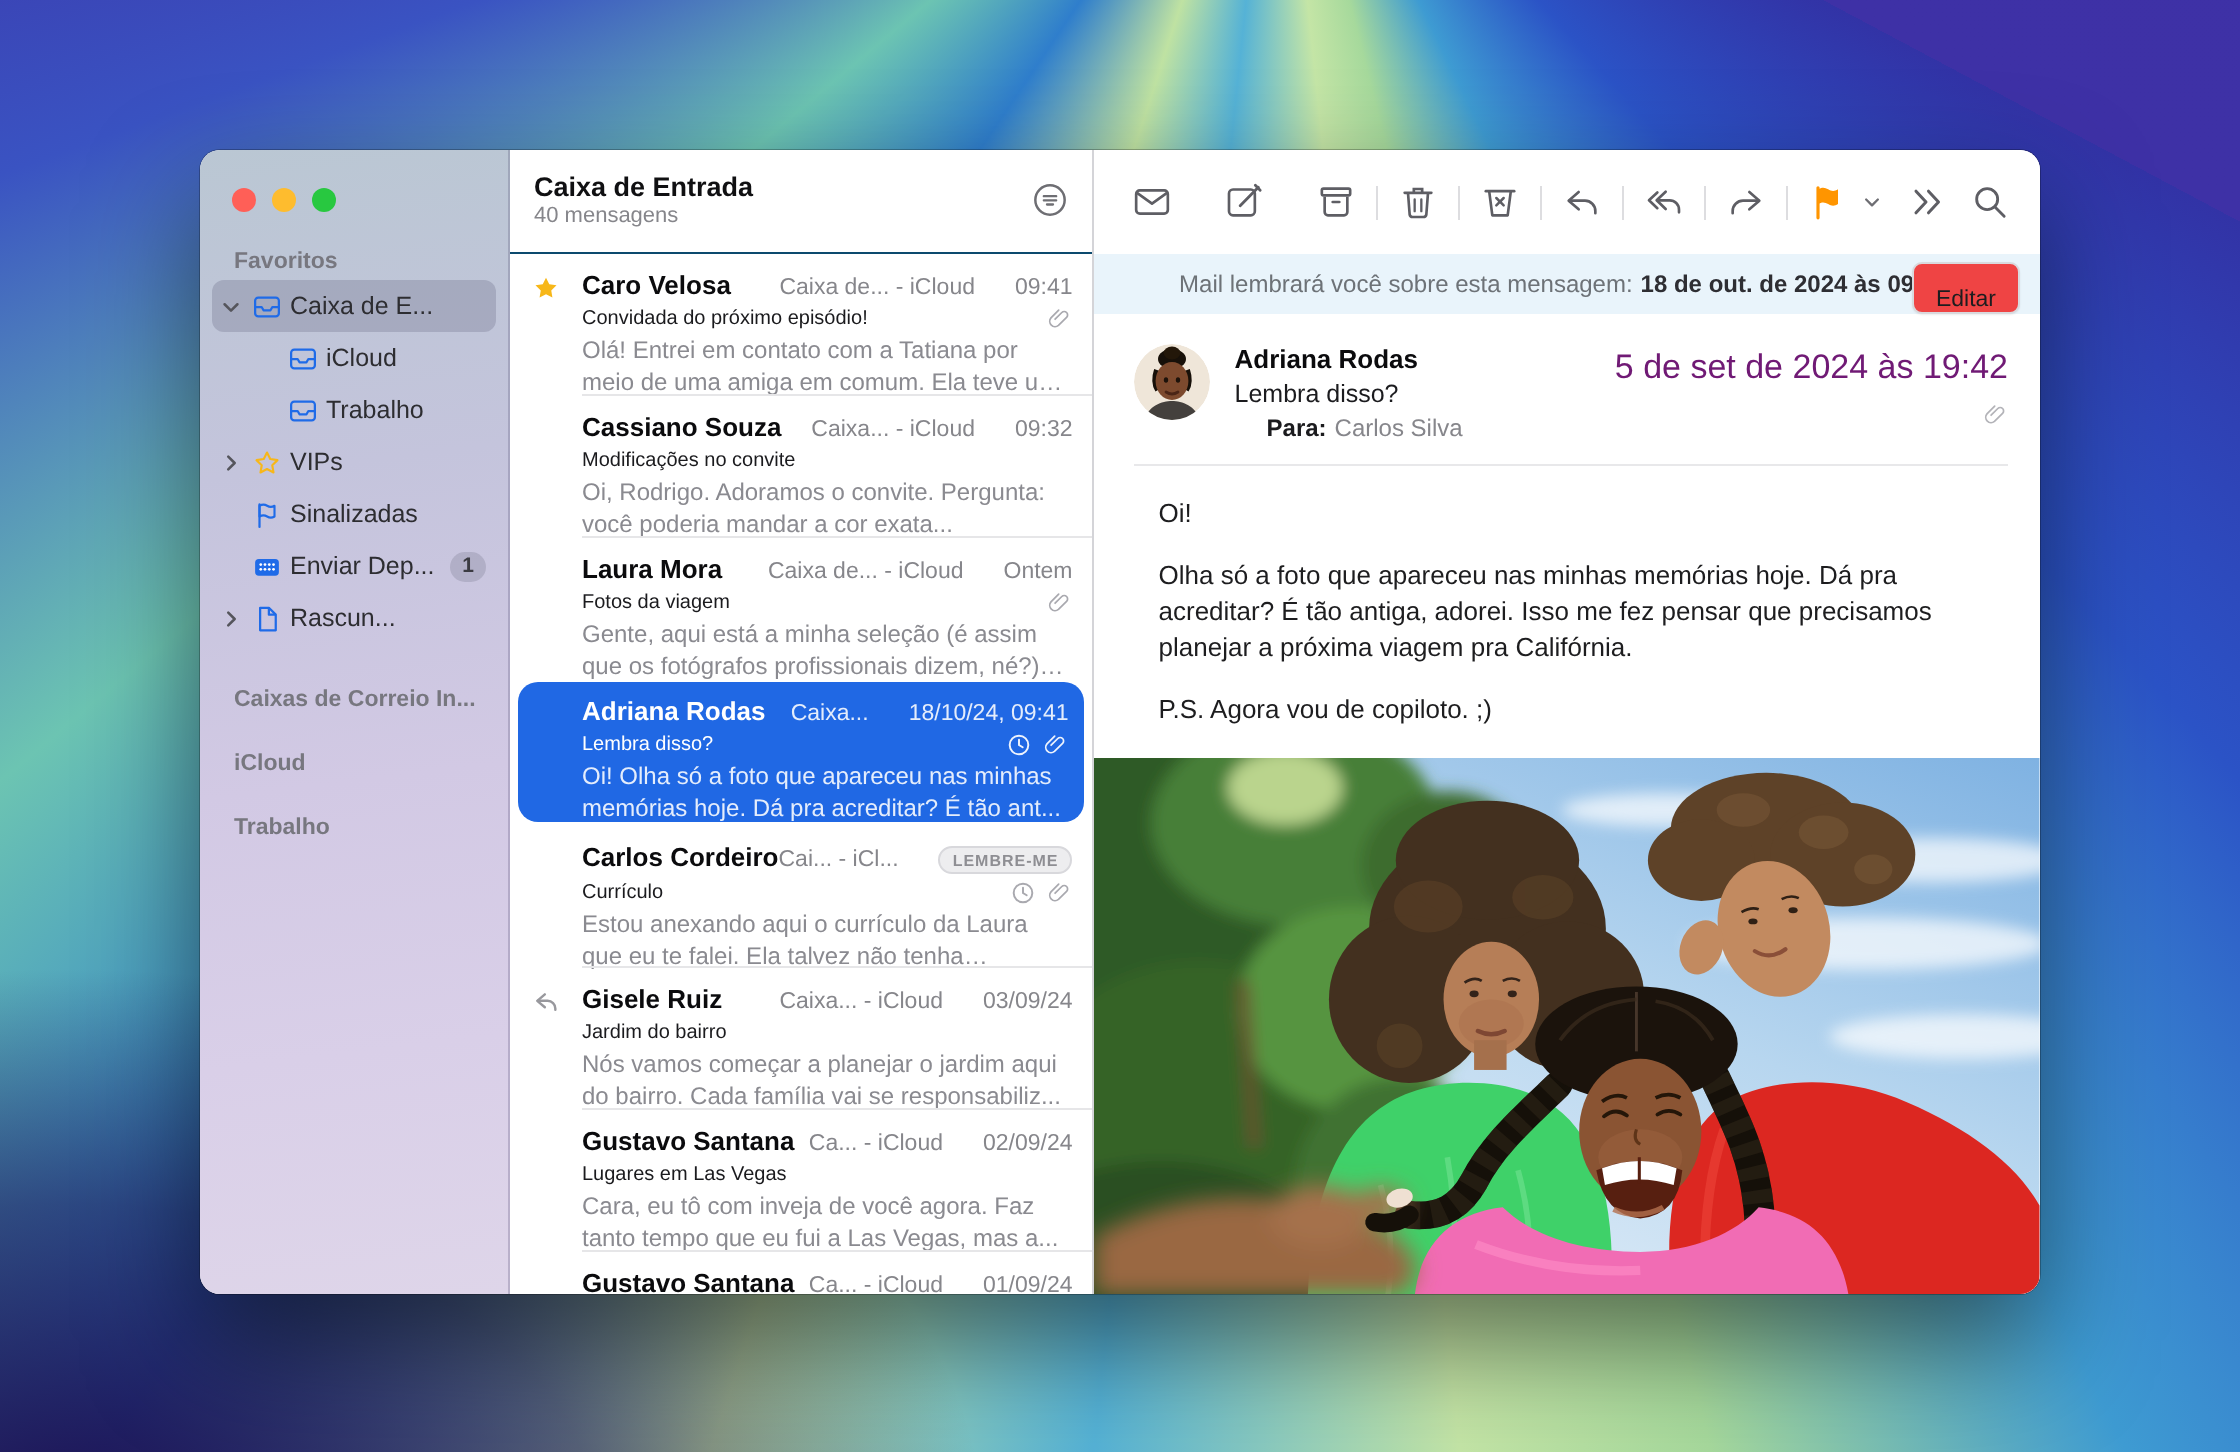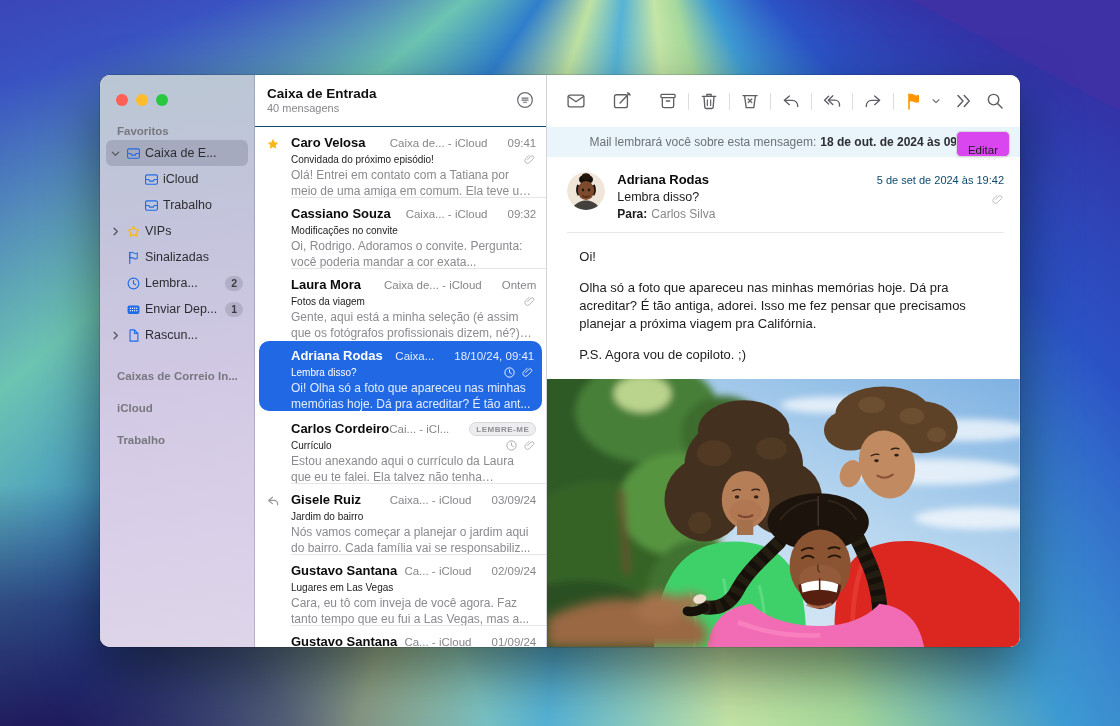--- a/index.html
+++ b/index.html
@@ -68,28 +68,28 @@
   .pane { flex:1; min-width:0; background:#fff; display:flex; flex-direction:column; }
   .toolbar { height:52px; flex:0 0 52px; display:flex; align-items:center; padding:0 14px 0 19px; }
   .tbtn { background:none; border:none; padding:0; color:#5e5e64; cursor:pointer; display:flex; align-items:center; }
   .tbtn svg { width:20px; height:20px; }
   .tbtn.flag { color:#ff9500; }
   .tsep { width:1px; height:17px; background:#dddde0; margin:0 10px; } .sp26 { width:26px; } .sp12 { width:12px; }
   .chev-mini { color:#6e6e73; margin-left:7px; }
   .chev-mini svg { width:10px; height:10px; }
   .banner { height:30px; flex:0 0 30px; background:#e9f4fb; display:flex; align-items:center; justify-content:center; font-size:12px; color:#6d7277; position:relative; }
   .banner .strong { color:#2e2e33; font-weight:600; margin-left:4px; }
-  .edit-btn { position:absolute; right:10px; top:4px; height:22px; background:#d946ef; border:1px solid #d9d9dd; border-radius:5px; font-size:11.5px; padding:12px 11px; color:#1d1d1f; cursor:pointer; box-shadow:0 .5px 1px rgba(0,0,0,.08); }
+  .edit-btn { position:absolute; right:10px; top:4px; height:22px; background:#ef4444; border:1px solid #d9d9dd; border-radius:5px; font-size:11.5px; padding:12px 11px; color:#1d1d1f; cursor:pointer; box-shadow:0 .5px 1px rgba(0,0,0,.08); }
   .msg-header { padding:15px 16px 10px 20px; position:relative; display:flex; }
   .avatar { width:38px; height:38px; border-radius:50%; overflow:hidden; flex:0 0 38px; margin-right:12px; }
   .mh-name { font-size:13px; font-weight:700; color:#0b0b0d; }
   .mh-subj { font-size:12.5px; color:#1b1b1e; margin-top:3px; }
   .mh-to { font-size:12px; margin-top:3px; color:#86868b; }
-  .mh-to .tol { color:#1b1b1e; font-weight:600; margin-right:4px; }
-  .mh-right { position:absolute; right:16px; top:17px; text-align:right; color:#0c4a6e; font-size:11px; }
+  .mh-to .tol { color:#1b1b1e; font-weight:600; margin-right:4px;margin-left:16px; }
+  .mh-right { position:absolute; right:16px; top:17px; text-align:right; color:#701a75; font-size:17px; }
   .mh-clip { margin-top:7px; color:#b3b3b8; display:flex; justify-content:flex-end; }
   .mh-clip svg { width:13px; height:13px; }
   .mh-div { height:1px; background:#e8e8ea; margin:1px 16px 0 20px; }
   .msg-body { padding:15px 26px 0 32px; font-size:13px; color:#1d1d1f; line-height:1.38; }
   .msg-body p + p { margin-top:13px; }
   .photo { margin-top:15px; flex:1; min-height:0; overflow:hidden; }
   .photo svg { width:100%; height:100%; display:block; }
 </style>
 </head>
 <body>
@@ -252,28 +252,20 @@
             <use href="#i-star"></use>
           </svg>
         <span class="slabel">VIPs</span>
       </div>
       <div class="srow">
         <span class="chevbox"></span>
         <svg class="sicon">
             <use href="#i-flag-o"></use>
           </svg>
         <span class="slabel">Sinalizadas</span>
-      </div>
-      <div class="srow">
-        <span class="chevbox"></span>
-        <svg class="sicon">
-            <use href="#i-clock"></use>
-          </svg>
-        <span class="slabel">Lembra...</span>
-        <span class="sbadge">2</span>
       </div>
       <div class="srow">
         <span class="chevbox"></span>
         <svg class="sicon">
             <use href="#i-sendlater"></use>
           </svg>
         <span class="slabel">Enviar Dep...</span>
         <span class="sbadge">1</span>
       </div>
       <div class="srow">

